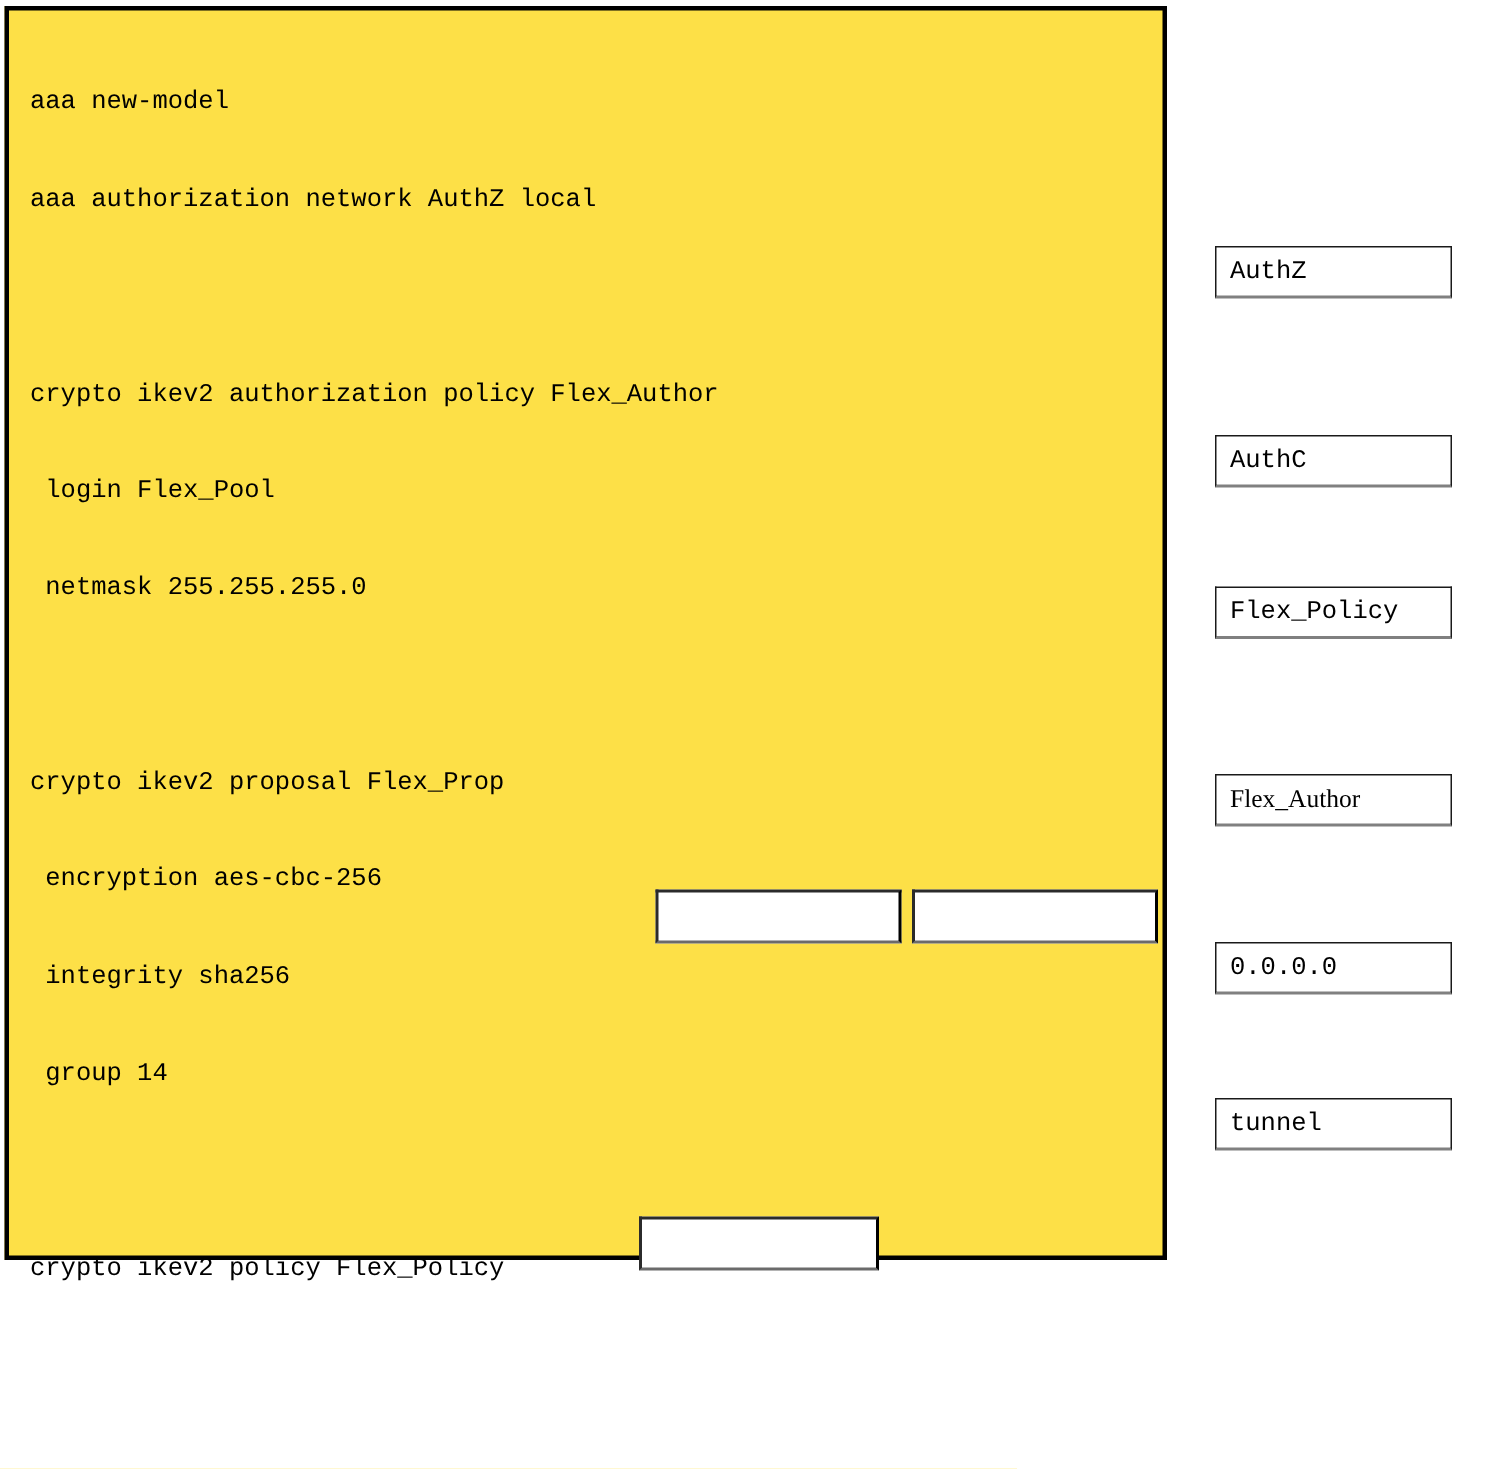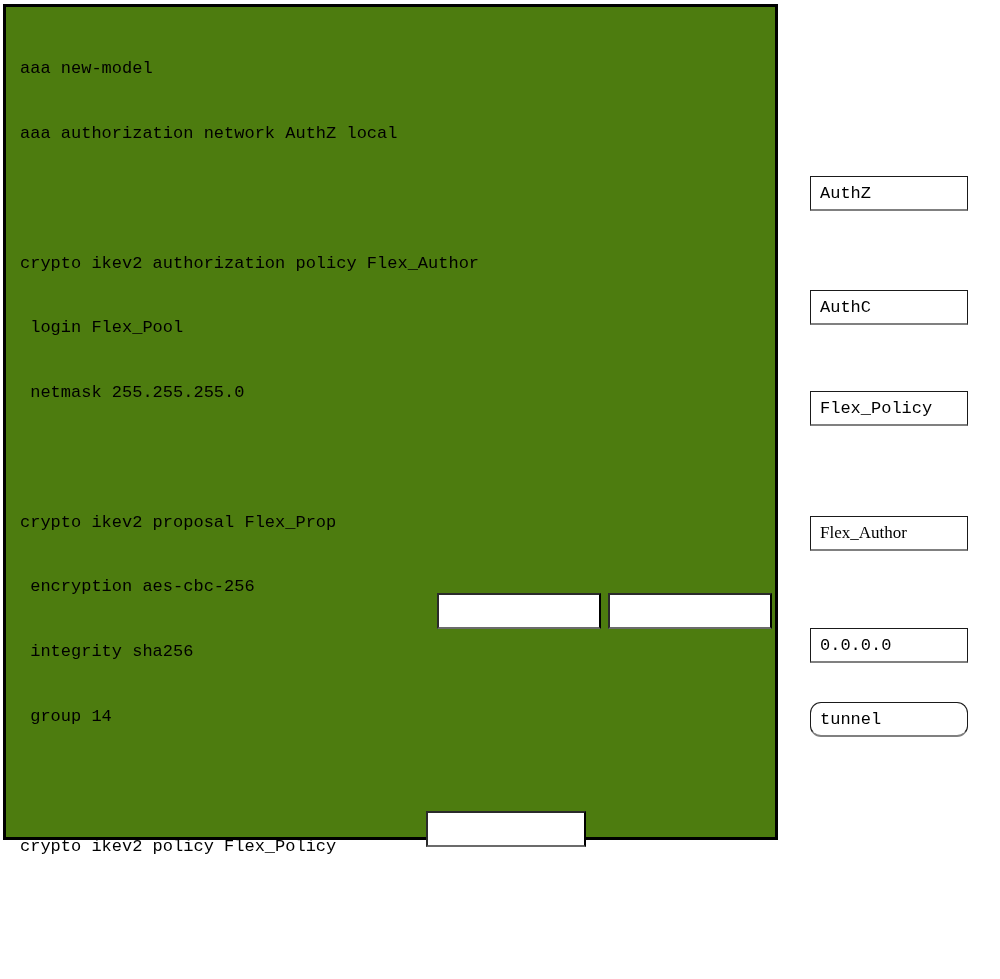--- a/index.html
+++ b/index.html
@@ -17,21 +17,21 @@
   }
 
   
   #config-panel {
     position: absolute;
     left: 3px;
     top: 4px;
     width: 775px;
     height: 836px;
     box-sizing: border-box;
-    background: #4d7c0f;
+    background: #fde047;
     border: 3px solid #000000;
   }
 
   #config-listing {
     position: absolute;
     left: 14px;
     top: 8px;
     margin: 0;
     padding: 0;
     font-family: "Liberation Mono", "DejaVu Sans Mono", monospace;
@@ -153,23 +153,23 @@
     
   </div>
 
   <div class="drop-target" id="drop-target-aaa-list"></div>
 
   <div class="drop-target" id="drop-target-aaa-name"></div>
 
   <div class="drop-target" id="drop-target-vt-type"></div>
 </div>
 
-<div class="option-tile" style="top:176px;text-align:center;">AuthZ</div>
+<div class="option-tile" style="top:164px;text-align:center;">AuthZ</div>
 
 <div class="option-tile" style="top:290px;">AuthC</div>
 
 <div class="option-tile" style="top:391px;">Flex_Policy</div>
 
 <div class="option-tile" style="top:516px;font-family:Liberation Serif, serif;">Flex_Author</div>
 
 <div class="option-tile" style="top:628px;">0.0.0.0</div>
 
-<div class="option-tile" style="top:702px;border-radius:11px;">tunnel</div>
+<div class="option-tile" style="top:732px;">tunnel</div>
 
 </body></html>

